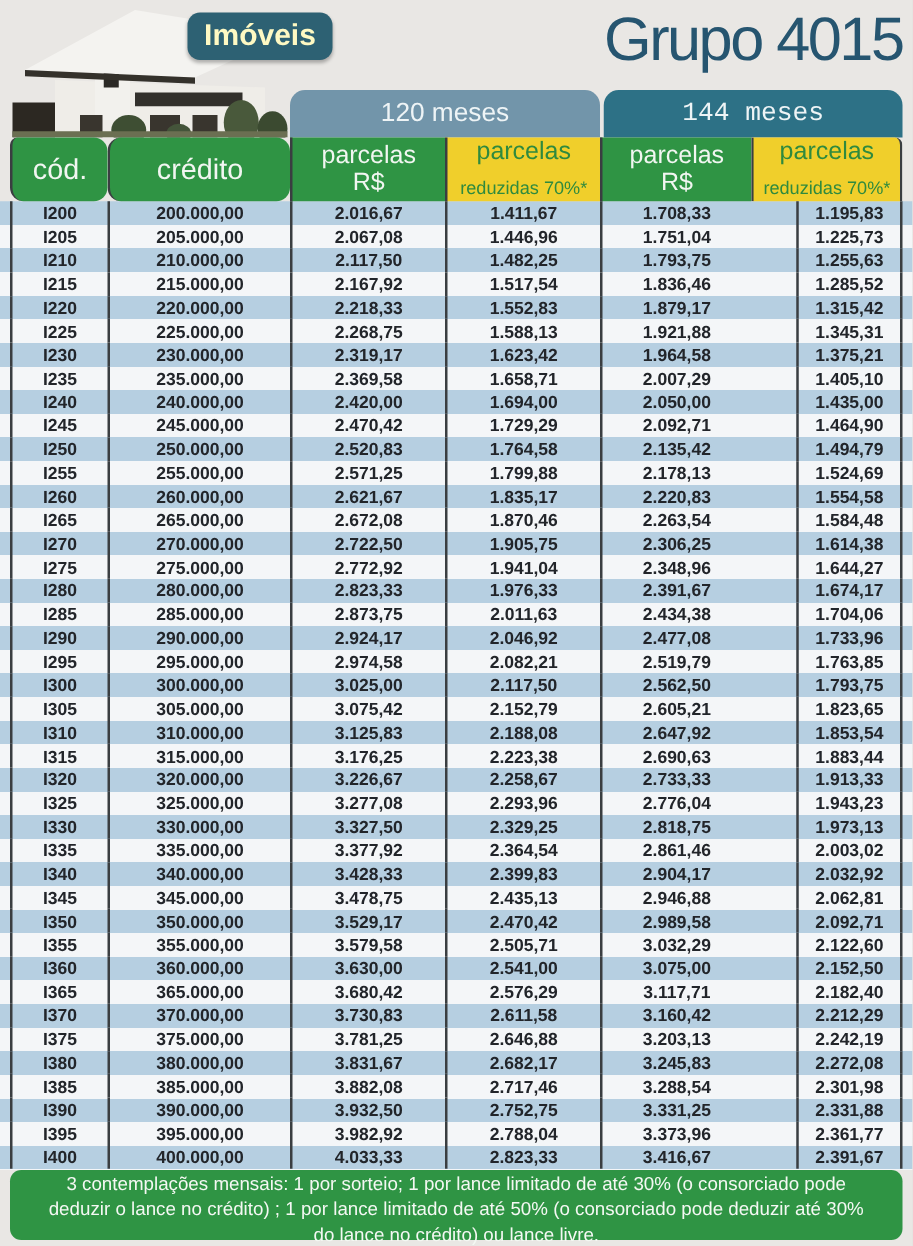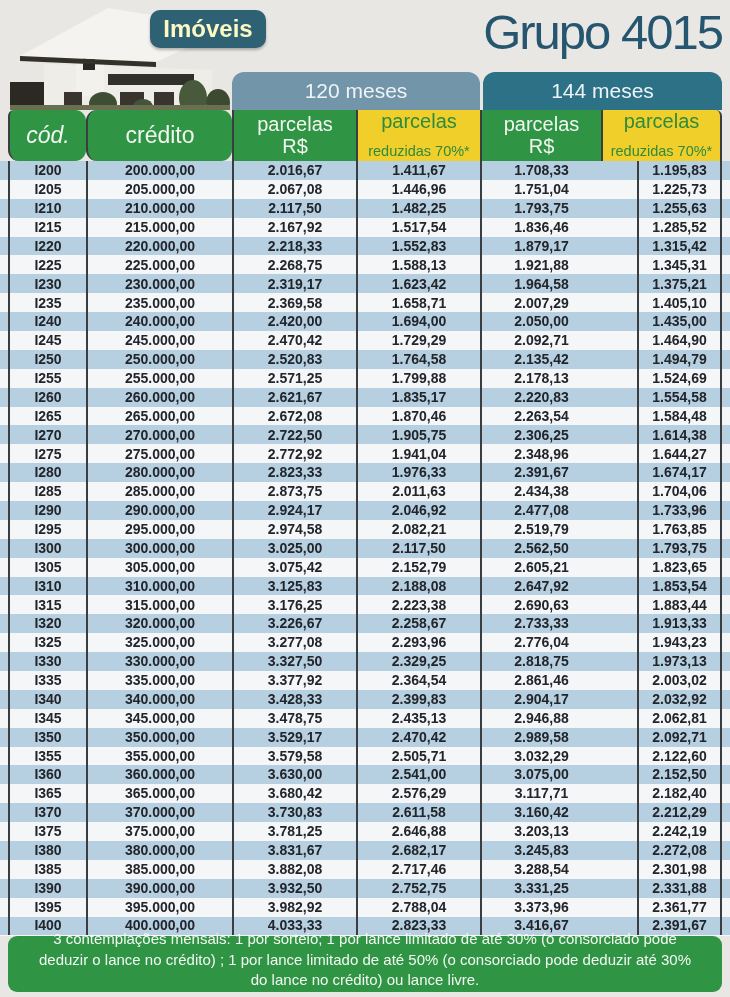--- a/index.html
+++ b/index.html
@@ -19,50 +19,50 @@
     background:var(--badge); border-radius:10px; box-shadow:0 2px 3px rgba(0,0,0,.28);
     display:flex; align-items:center; justify-content:center;
     color:#fef9c3; font-size:24px; font-weight:bold;}
 
   .house{position:absolute; left:8px; top:4px; z-index:3;}
 
   .band{position:absolute; top:72px; height:38px; z-index:2;
     border-radius:12px 12px 0 0; color:#eef4f6; font-size:21px;
     display:flex; align-items:center; justify-content:center;}
   .band-120{left:232px; width:248px; background:var(--band120);}
-  .band-144{left:483px; width:239px; background:var(--band144);}
+  .band-144{left:483px; width:239px; background:var(--band144);font-family:Liberation Mono, monospace;}
 
   .stripes{position:absolute; left:0; top:161px; width:730px; height:774.5px; z-index:1;
     background:repeating-linear-gradient(to bottom,
       var(--stripe-blue) 0px, var(--stripe-blue) 18.89px,
       var(--stripe-white) 18.89px, var(--stripe-white) 37.78px);}
 
   .grid{position:absolute; left:8px; top:110px; width:714px; z-index:3;
     display:grid; grid-template-columns:78px 146px 124px 124px 121px 121px;
     grid-template-rows:51px; grid-auto-rows:18.89px;}
 
   .hc{display:flex; flex-direction:column; align-items:center; justify-content:center;
     border-left:2px solid var(--border); box-sizing:border-box;}
   .hc-green{background:var(--green); color:#f1f6f1;}
   .hc-yellow{background:var(--yellow); color:var(--yellow-text);}
   .hc-big{font-size:23px;border-radius:11px;}
-  .hc-first{border-top-left-radius:6px;font-style:italic;}
+  .hc-first{border-top-left-radius:6px;}
   .hc-last{border-right:2px solid var(--border); border-top-right-radius:6px;}
   .h-line1{font-size:20px; line-height:1.08;}
   .h-line2{font-size:20px; line-height:1.08;}
   .h-line2-small{font-size:14.5px; line-height:1.15; margin-top:11px;}
 
   .trow{display:contents;}
   .cell{display:flex; align-items:center; justify-content:center; box-sizing:border-box;
     border-left:2px solid var(--border); font-size:14px; font-weight:700; color:var(--ink);}
   .cell.br{border-right:2px solid var(--border);margin-left:36px;}
 
   .footer{position:absolute; left:8px; top:936px; width:714px; height:56px; z-index:2;
     background:var(--green); border-radius:9px; box-sizing:border-box;
-    display:flex; align-items:flex-end; justify-content:center; padding:2px 24px;
+    display:flex; align-items:flex-start; justify-content:center; padding:2px 24px;
     color:#f4f8f3; font-size:15px; line-height:1.35; text-align:center;}
 </style>
 </head>
 <body>
 
 <div class="page">
 
   <div class="title">Grupo 4015</div>
 
   <svg class="house" width="224" height="106" viewBox="0 0 224 106">

